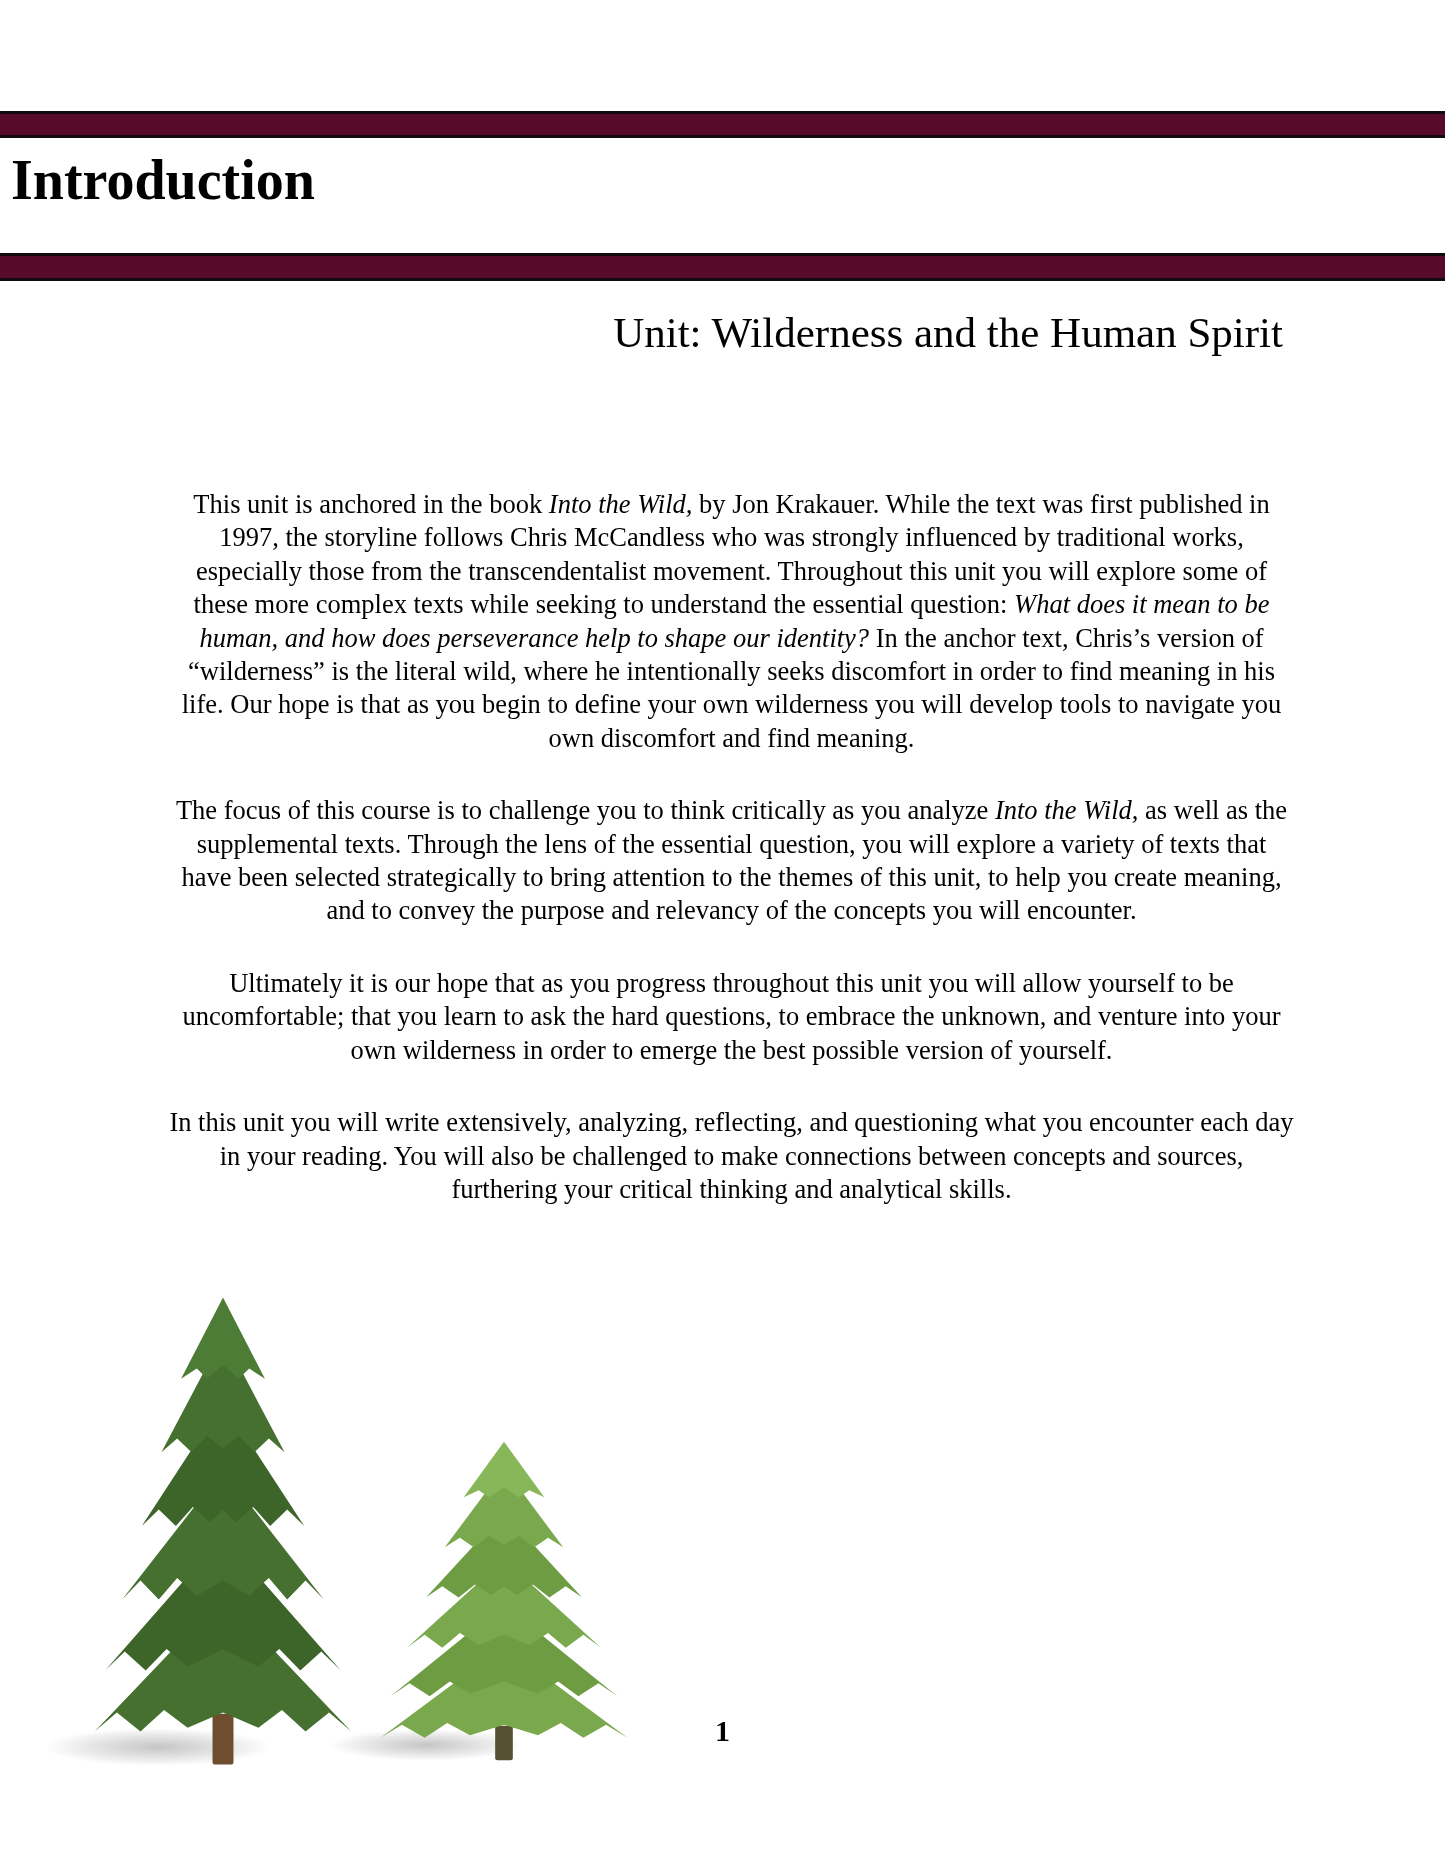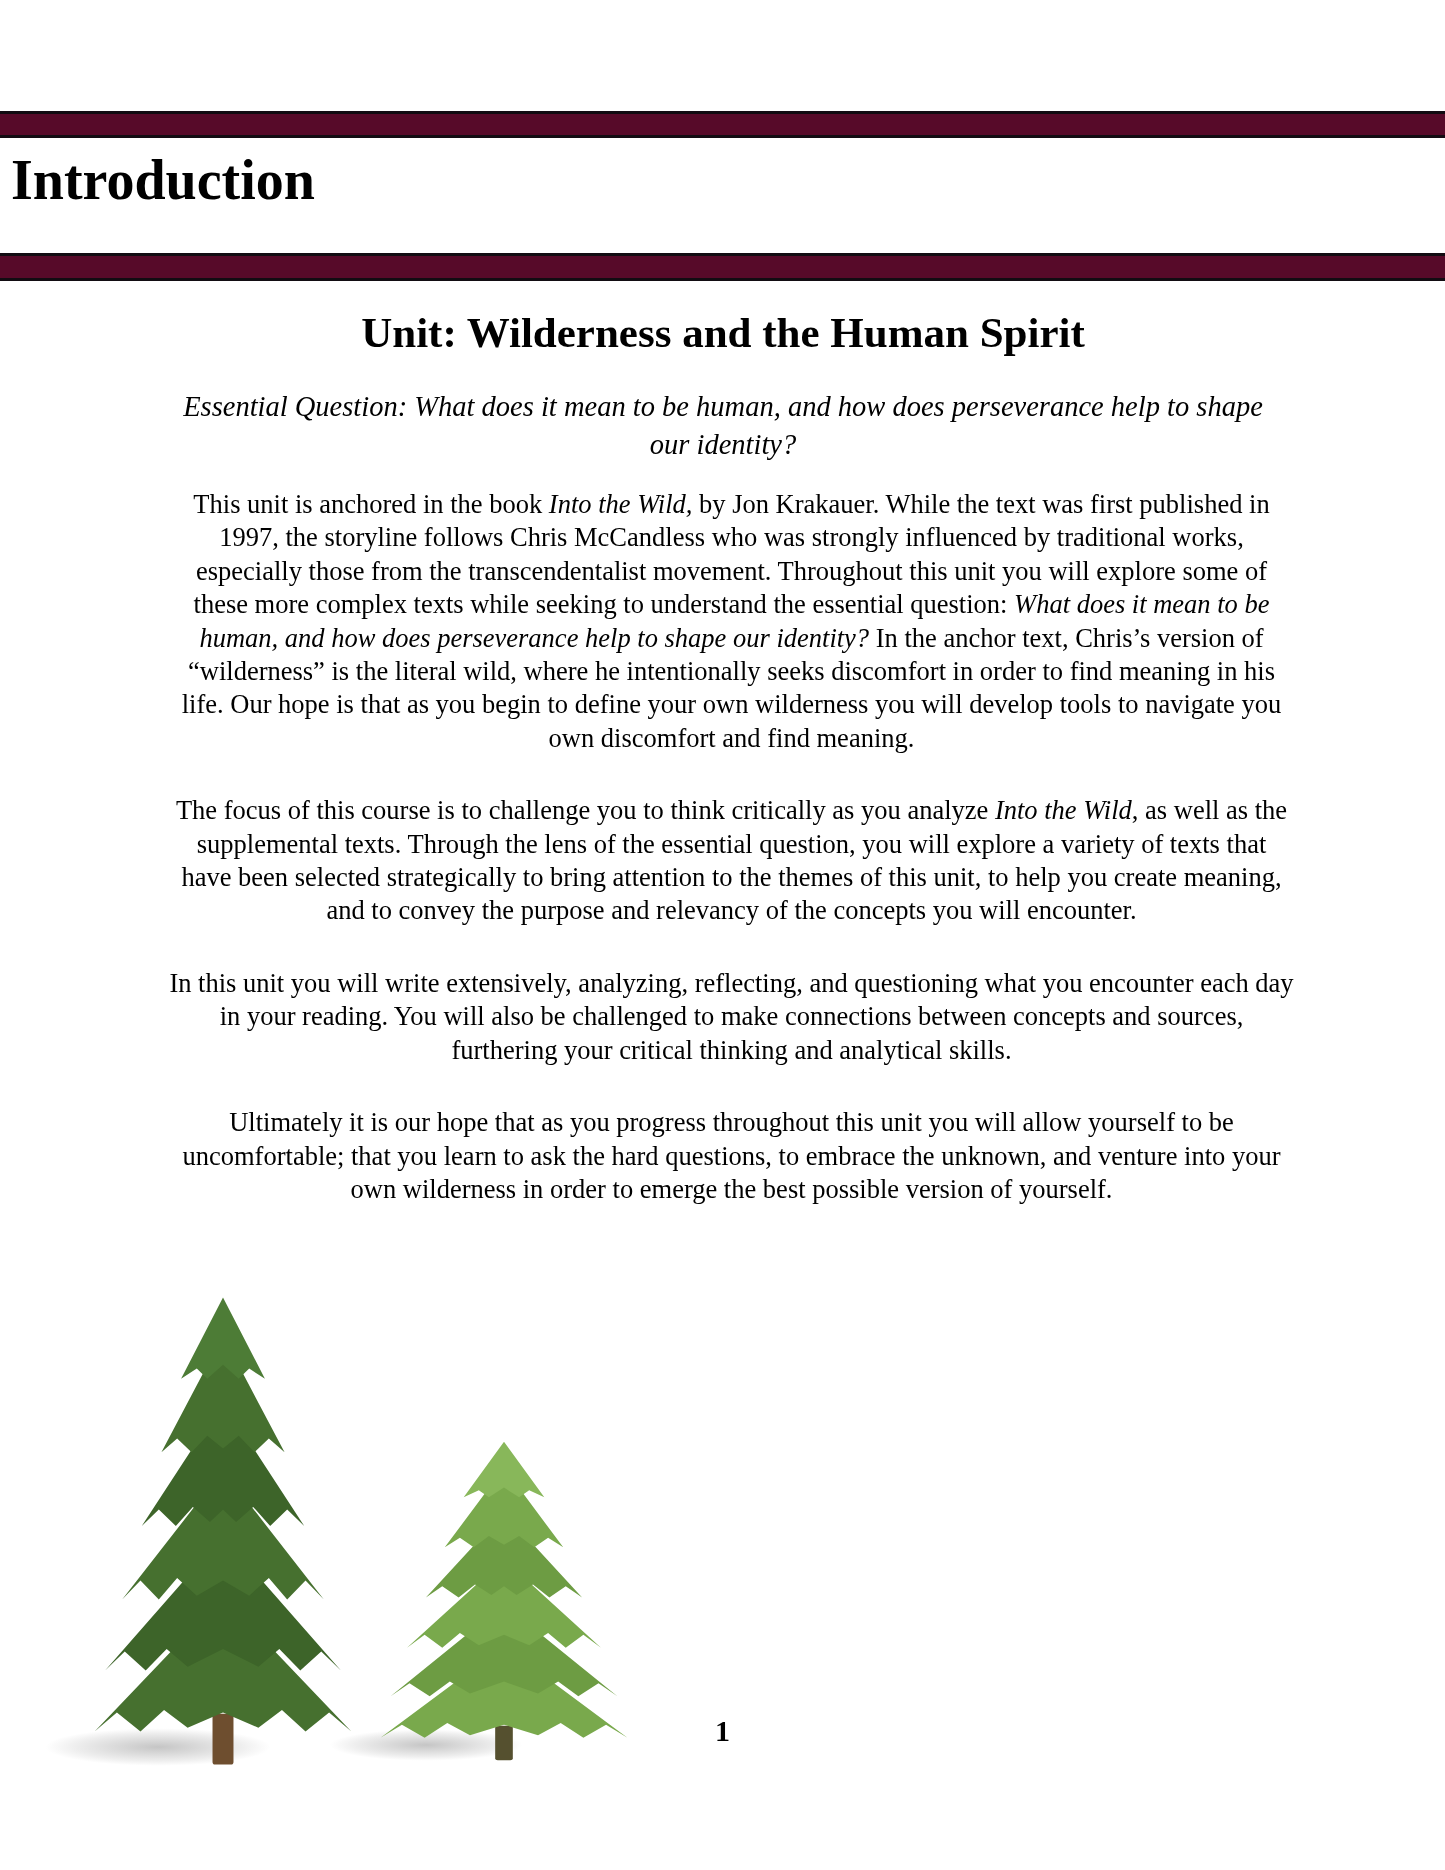--- a/index.html
+++ b/index.html
@@ -16,21 +16,21 @@
     border-bottom:3px solid var(--banner-border,#120C12);
   }
   .rule-top{top:111px;height:27px;}
   .rule-bottom{top:253px;height:28px;}
   .main-heading{
     position:absolute;top:148px;left:11px;width:100%;margin:0;
     text-align:left;font-size:56px;line-height:64px;font-weight:bold;
   }
   .unit-title{
     position:absolute;top:308px;left:163px;width:1120px;margin:0;
-    text-align:center;font-size:43px;line-height:50px;font-weight:bold;
+    text-align:right;font-size:43px;line-height:50px;font-weight:normal;
   }
   .essential-question{
     position:absolute;top:388px;left:163px;width:1120px;margin:0;
     text-align:center;font-style:italic;font-size:28.5px;line-height:38px;
   }
   .body-text{
     position:absolute;top:488px;left:169px;width:1125px;
     font-size:26.5px;line-height:33.4px;text-align:center;
   }
   .body-text p{margin:0 0 39px 0;}
@@ -65,27 +65,26 @@
 <div class="page">
 
   <div class="rule-bar rule-top"></div>
 
   <h1 class="main-heading">Introduction</h1>
 
   <div class="rule-bar rule-bottom"></div>
 
   <h2 class="unit-title">Unit: Wilderness and the Human Spirit</h2>
 
-  <p class="essential-question">Essential Question: What does it mean to be human, and how does perseverance help to shape our identity?</p>
 
   <div class="body-text">
     <p><span>This unit is anchored in the book </span><em>Into the Wild,</em><span> by Jon Krakauer. While the text was first published in 1997, the storyline follows Chris McCandless who was strongly influenced by traditional works, especially those from the transcendentalist movement. Throughout this unit you will explore some of these more complex texts while seeking to understand the essential question: </span><em>What does it mean to be human, and how does perseverance help to shape our identity?</em><span> In the anchor text, Chris’s version of “wilderness” is the literal wild, where he intentionally seeks discomfort in order to find meaning in his life. Our hope is that as you begin to define your own wilderness you will develop tools to navigate you own discomfort and find meaning.</span></p>
     <p><span>The focus of this course is to challenge you to think critically as you analyze </span><em>Into the Wild</em><span>, as well as the supplemental texts. Through the lens of the essential question, you will explore a variety of texts that have been selected strategically to bring attention to the themes of this unit, to help you create meaning, and to convey the purpose and relevancy of the concepts you will encounter.</span></p>
+    <p><span>Ultimately it is our hope that as you progress throughout this unit you will allow yourself to be uncomfortable; that you learn to ask the hard questions, to embrace the unknown, and venture into your own wilderness in order to emerge the best possible version of yourself.</span></p>
     <p><span>In this unit you will write extensively, analyzing, reflecting, and questioning what you encounter each day in your reading. You will also be challenged to make connections between concepts and sources, furthering your critical thinking and analytical skills.</span></p>
-    <p><span>Ultimately it is our hope that as you progress throughout this unit you will allow yourself to be uncomfortable; that you learn to ask the hard questions, to embrace the unknown, and venture into your own wilderness in order to emerge the best possible version of yourself.</span></p>
   </div>
 
   <div class="trees">
     <div class="tree-shadow shadow-large"></div>
     <div class="tree-shadow shadow-small"></div>
 
     <svg class="tree-svg tree-large" viewBox="0 0 200 372" preserveAspectRatio="none" role="img">
       <rect class="t1-trunk" x="92" y="330" width="16" height="40" rx="2"></rect>
       <polygon class="t1-mid" points="100,238 2,344 19,329 37,344 55,327 73,341 100,329 127,341 145,327 163,344 181,329 198,344"></polygon>
       <polygon class="t1-dark" points="100,190 10,296 25,281 41,296 57,279 73,293 100,279 127,293 143,279 159,296 175,281 190,296"></polygon>

